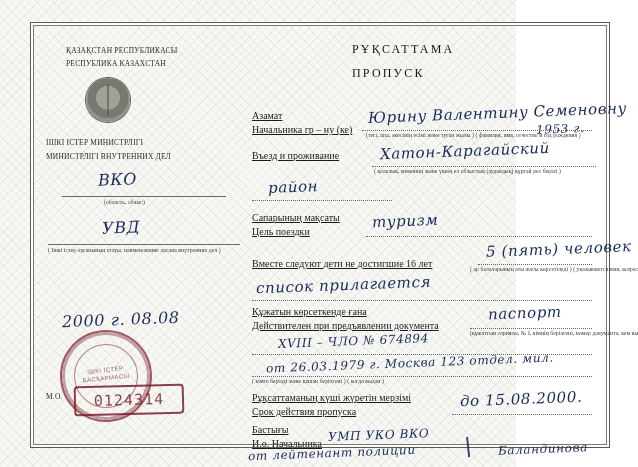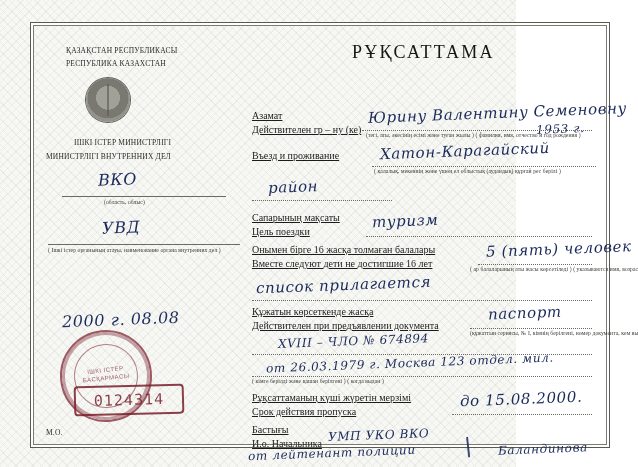--- a/index.html
+++ b/index.html
@@ -21,21 +21,21 @@
     position:absolute;
     left:30px;top:22px;width:578px;height:424px;
     border:1px solid #5a5a52;
     box-shadow:inset 0 0 0 2px #ffffff, inset 0 0 0 3px #7b7b72;
     background:transparent;
   }
   .txt{position:absolute;white-space:nowrap;}
   .small{font-size:7.5px;color:#2a2a28;letter-spacing:0.2px;}
   .tiny{font-size:5.6px;color:#3a3a36;letter-spacing:0.1px;}
   .lbl{font-size:10px;color:#1c1c1a;text-decoration:underline;}
-  .bigtitle{font-size:18px;letter-spacing:2.2px;color:#17170f;}
+  .bigtitle{font-size:12px;letter-spacing:2.2px;color:#17170f;}
   .hand{
     font-family:"DejaVu Serif", serif;
     font-style:italic;
     color:#1a2a5a;
     font-size:15px;
     transform:rotate(-2.2deg);
     letter-spacing:0.6px;
   }
   .hand.sm{font-size:12px;}
   .hand.lg{font-size:16px;}
@@ -95,71 +95,71 @@
 </head>
 <body>
 
 <div id="doc">
   <div class="frame"></div>
 
   <div class="txt small" style="left:66px;top:46px;">ҚАЗАҚСТАН РЕСПУБЛИКАСЫ</div>
   <div class="txt small" style="left:66px;top:59px;">РЕСПУБЛИКА КАЗАХСТАН</div>
 
   <div class="txt bigtitle" style="left:352px;top:42px;">РҰҚСАТТАМА</div>
+  <div class="txt bigtitle" style="left:352px;top:66px;">ПРОПУСК</div>
 
   <div class="emblem"></div>
 
-  <div class="txt small" style="left:46px;top:138px;margin-left:28px;">ІШКІ ІСТЕР МИНИСТРЛІГІ</div>
+  <div class="txt small" style="left:46px;top:138px;">ІШКІ ІСТЕР МИНИСТРЛІГІ</div>
   <div class="txt small" style="left:46px;top:152px;">МИНИСТРЛІГІ ВНУТРЕННИХ ДЕЛ</div>
 
   <div class="txt hand lg" style="left:98px;top:170px;">ВКО</div>
   <div class="line" style="left:62px;top:196px;width:164px;"></div>
   <div class="txt tiny" style="left:104px;top:199px;">(область, облыс)</div>
 
   <div class="txt hand lg" style="left:102px;top:218px;">УВД</div>
   <div class="line" style="left:48px;top:244px;width:192px;"></div>
   <div class="txt tiny" style="left:48px;top:247px;">( Ішкі істер орғанының атауы, наименование органа внутренних дел )</div>
 
   <div class="txt hand" style="left:62px;top:310px;font-size:16px;">2000 г. 08.08</div>
 
-  <div class="txt small" style="left:46px;top:428px;">М.О.</div>
+  <div class="txt small" style="left:46px;top:392px;">М.О.</div>
 
   <div class="stamp stamp-main">
     <div class="stamp-inner-text">ІШКІ ІСТЕР<br>БАСҚАРМАСЫ</div>
   </div>
   <div class="stamp-box">0124314</div>
 
   <div class="txt lbl" style="left:252px;top:110px;">Азамат</div>
-  <div class="txt lbl" style="left:252px;top:124px;">Действителен гр – ну (ке)</div>
+  <div class="txt lbl" style="left:252px;top:124px;">Начальника гр – ну (ке)</div>
   <div class="txt hand" style="left:368px;top:104px;">Юрину Валентину Семеновну</div>
   <div class="txt hand sm" style="left:536px;top:122px;">1953 г.</div>
   <div class="dotline" style="left:362px;top:130px;width:230px;"></div>
   <div class="txt tiny" style="left:366px;top:132px;">(тегі, аты, әкесінің есімі және туған жылы )  ( фамилия, имя, отчество и год рождения )</div>
 
   <div class="txt lbl" style="left:252px;top:150px;">Въезд и проживание</div>
   <div class="txt hand" style="left:380px;top:142px;">Хатон-Карагайский</div>
   <div class="dotline" style="left:372px;top:166px;width:224px;"></div>
   <div class="txt tiny" style="left:374px;top:168px;">( қалалық, мекеннің жөне үшөң ел облыстық (аудандық) құрғай рес берілі )</div>
   <div class="txt hand" style="left:268px;top:178px;">район</div>
   <div class="dotline" style="left:252px;top:200px;width:140px;"></div>
 
   <div class="txt lbl" style="left:252px;top:212px;">Сапарының мақсаты</div>
   <div class="txt lbl" style="left:252px;top:226px;">Цель поездки</div>
   <div class="txt hand" style="left:372px;top:212px;">туризм</div>
   <div class="dotline" style="left:366px;top:236px;width:226px;"></div>
 
-  <div class="txt lbl" style="left:252px;top:244px;">Онымен бірге 16 жасқа толмаған балалары</div>
   <div class="txt lbl" style="left:252px;top:258px;text-align:center;">Вместе следуют дети не достигшие 16 лет</div>
   <div class="txt hand" style="left:486px;top:240px;">5 (пять) человек</div>
   <div class="dotline" style="left:478px;top:264px;width:114px;"></div>
   <div class="txt tiny" style="left:470px;top:266px;">( ар балаларының аты жасы көрсетіледі )  ( указываются имя, возраст каждого ребенка )</div>
   <div class="txt hand" style="left:256px;top:276px;">список прилагается</div>
   <div class="dotline" style="left:252px;top:300px;width:340px;"></div>
 
-  <div class="txt lbl" style="left:252px;top:306px;">Құжатын көрсеткенде жасқа</div>
+  <div class="txt lbl" style="left:252px;top:306px;">Құжатын көрсеткенде ғана</div>
   <div class="txt lbl" style="left:252px;top:320px;">Действителен при предъявлении документа</div>
   <div class="txt hand" style="left:488px;top:304px;">паспорт</div>
   <div class="dotline" style="left:470px;top:328px;width:122px;"></div>
   <div class="txt tiny" style="left:470px;top:330px;">(құжаттын сериясы, № І, кімнің берілгені, нөмер документа, кем выдан )</div>
 
   <div class="txt hand sm" style="left:278px;top:334px;">XVIII – ЧЛО № 674894</div>
   <div class="dotline" style="left:252px;top:354px;width:340px;"></div>
   <div class="txt hand sm" style="left:266px;top:356px;">от 26.03.1979 г. Москва  123 отдел. мил.</div>
   <div class="dotline" style="left:252px;top:376px;width:340px;"></div>
   <div class="txt tiny" style="left:252px;top:378px;">( кімге берілді және қашан берілгені )  ( когда выдан )</div>

